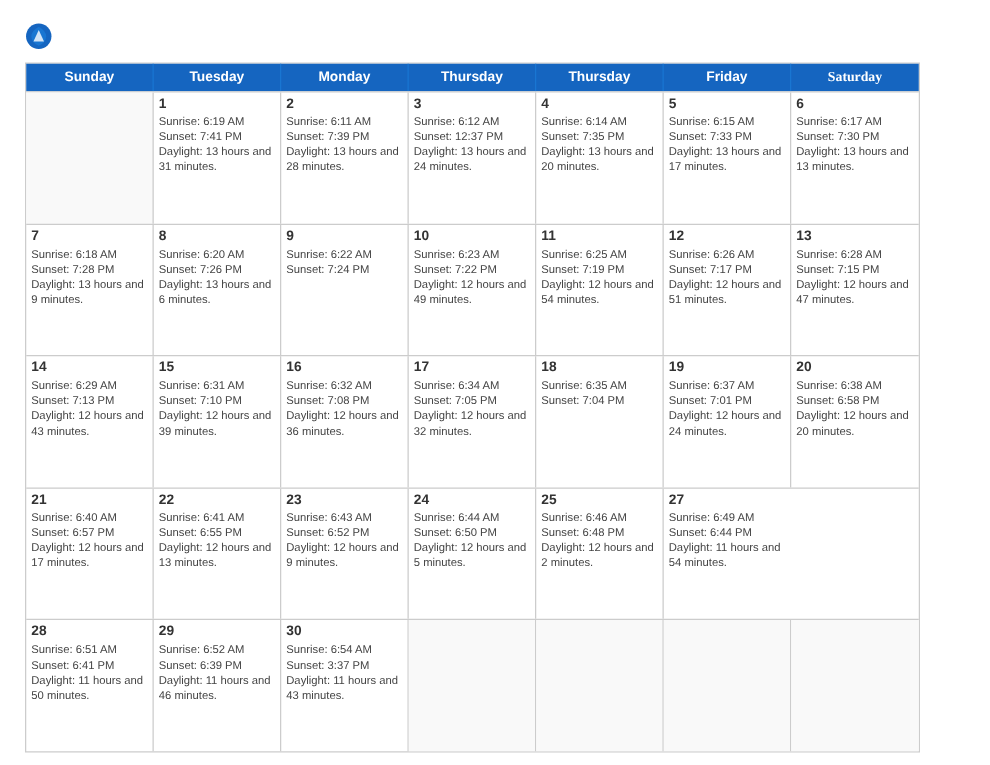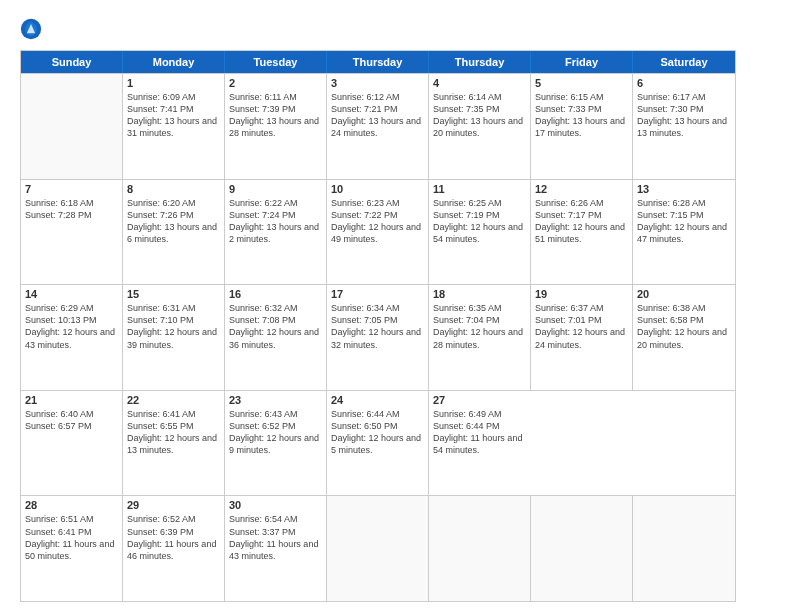--- a/index.html
+++ b/index.html
@@ -65,21 +65,21 @@
       background: #1565c0;
     }
     .cal-header-cell {
       color: #fff;
       font-size: 11px;
       font-weight: bold;
       text-align: center;
       padding: 5px 2px;
       border-right: 1px solid #1976d2;
     }
-    .cal-header-cell:last-child { border-right: none; }
+    .cal-header-cell:last-child { border-right: none; font-family: Liberation Serif, serif; }
     .cal-body {
       flex: 1;
       display: flex;
       flex-direction: column;
     }
     .cal-row {
       display: grid;
       grid-template-columns: repeat(7, 1fr);
       flex: 1;
       border-top: 1px solid #ccc;
@@ -125,46 +125,46 @@
     </div>
     <div class="title-block">
       <div class="month-title"></div>
       <div class="subtitle"></div>
     </div>
   </div>
 
   <div class="calendar">
     <div class="cal-header">
     <div class="cal-header-cell">Sunday</div>
+        <div class="cal-header-cell">Tuesday</div>
         <div class="cal-header-cell">Monday</div>
-        <div class="cal-header-cell">Tuesday</div>
         <div class="cal-header-cell">Thursday</div>
         <div class="cal-header-cell">Thursday</div>
         <div class="cal-header-cell">Friday</div>
         <div class="cal-header-cell">Saturday</div>
       </div>
     <div class="cal-body">
     <div class="cal-row">
           <div class="cal-cell empty"></div>
           <div class="cal-cell">
             <div class="day-num">1</div>
-            <div class="cell-line">Sunrise: 6:09 AM</div>
+            <div class="cell-line">Sunrise: 6:19 AM</div>
             <div class="cell-line">Sunset: 7:41 PM</div>
             <div class="cell-line">Daylight: 13 hours and 31 minutes.</div>
           </div>
           <div class="cal-cell">
             <div class="day-num">2</div>
             <div class="cell-line">Sunrise: 6:11 AM</div>
             <div class="cell-line">Sunset: 7:39 PM</div>
             <div class="cell-line">Daylight: 13 hours and 28 minutes.</div>
           </div>
           <div class="cal-cell">
             <div class="day-num">3</div>
             <div class="cell-line">Sunrise: 6:12 AM</div>
-            <div class="cell-line">Sunset: 7:21 PM</div>
+            <div class="cell-line">Sunset: 12:37 PM</div>
             <div class="cell-line">Daylight: 13 hours and 24 minutes.</div>
           </div>
           <div class="cal-cell">
             <div class="day-num">4</div>
             <div class="cell-line">Sunrise: 6:14 AM</div>
             <div class="cell-line">Sunset: 7:35 PM</div>
             <div class="cell-line">Daylight: 13 hours and 20 minutes.</div>
           </div>
           <div class="cal-cell">
             <div class="day-num">5</div>
@@ -177,32 +177,32 @@
             <div class="cell-line">Sunrise: 6:17 AM</div>
             <div class="cell-line">Sunset: 7:30 PM</div>
             <div class="cell-line">Daylight: 13 hours and 13 minutes.</div>
           </div>
         </div>
         <div class="cal-row">
           <div class="cal-cell">
             <div class="day-num">7</div>
             <div class="cell-line">Sunrise: 6:18 AM</div>
             <div class="cell-line">Sunset: 7:28 PM</div>
+            <div class="cell-line">Daylight: 13 hours and 9 minutes.</div>
           </div>
           <div class="cal-cell">
             <div class="day-num">8</div>
             <div class="cell-line">Sunrise: 6:20 AM</div>
             <div class="cell-line">Sunset: 7:26 PM</div>
             <div class="cell-line">Daylight: 13 hours and 6 minutes.</div>
           </div>
           <div class="cal-cell">
             <div class="day-num">9</div>
             <div class="cell-line">Sunrise: 6:22 AM</div>
             <div class="cell-line">Sunset: 7:24 PM</div>
-            <div class="cell-line">Daylight: 13 hours and 2 minutes.</div>
           </div>
           <div class="cal-cell">
             <div class="day-num">10</div>
             <div class="cell-line">Sunrise: 6:23 AM</div>
             <div class="cell-line">Sunset: 7:22 PM</div>
             <div class="cell-line">Daylight: 12 hours and 49 minutes.</div>
           </div>
           <div class="cal-cell">
             <div class="day-num">11</div>
             <div class="cell-line">Sunrise: 6:25 AM</div>
@@ -219,21 +219,21 @@
             <div class="day-num">13</div>
             <div class="cell-line">Sunrise: 6:28 AM</div>
             <div class="cell-line">Sunset: 7:15 PM</div>
             <div class="cell-line">Daylight: 12 hours and 47 minutes.</div>
           </div>
         </div>
         <div class="cal-row">
           <div class="cal-cell">
             <div class="day-num">14</div>
             <div class="cell-line">Sunrise: 6:29 AM</div>
-            <div class="cell-line">Sunset: 10:13 PM</div>
+            <div class="cell-line">Sunset: 7:13 PM</div>
             <div class="cell-line">Daylight: 12 hours and 43 minutes.</div>
           </div>
           <div class="cal-cell">
             <div class="day-num">15</div>
             <div class="cell-line">Sunrise: 6:31 AM</div>
             <div class="cell-line">Sunset: 7:10 PM</div>
             <div class="cell-line">Daylight: 12 hours and 39 minutes.</div>
           </div>
           <div class="cal-cell">
             <div class="day-num">16</div>
@@ -244,58 +244,64 @@
           <div class="cal-cell">
             <div class="day-num">17</div>
             <div class="cell-line">Sunrise: 6:34 AM</div>
             <div class="cell-line">Sunset: 7:05 PM</div>
             <div class="cell-line">Daylight: 12 hours and 32 minutes.</div>
           </div>
           <div class="cal-cell">
             <div class="day-num">18</div>
             <div class="cell-line">Sunrise: 6:35 AM</div>
             <div class="cell-line">Sunset: 7:04 PM</div>
-            <div class="cell-line">Daylight: 12 hours and 28 minutes.</div>
           </div>
           <div class="cal-cell">
             <div class="day-num">19</div>
             <div class="cell-line">Sunrise: 6:37 AM</div>
             <div class="cell-line">Sunset: 7:01 PM</div>
             <div class="cell-line">Daylight: 12 hours and 24 minutes.</div>
           </div>
           <div class="cal-cell">
             <div class="day-num">20</div>
             <div class="cell-line">Sunrise: 6:38 AM</div>
             <div class="cell-line">Sunset: 6:58 PM</div>
             <div class="cell-line">Daylight: 12 hours and 20 minutes.</div>
           </div>
         </div>
         <div class="cal-row">
           <div class="cal-cell">
             <div class="day-num">21</div>
             <div class="cell-line">Sunrise: 6:40 AM</div>
             <div class="cell-line">Sunset: 6:57 PM</div>
+            <div class="cell-line">Daylight: 12 hours and 17 minutes.</div>
           </div>
           <div class="cal-cell">
             <div class="day-num">22</div>
             <div class="cell-line">Sunrise: 6:41 AM</div>
             <div class="cell-line">Sunset: 6:55 PM</div>
             <div class="cell-line">Daylight: 12 hours and 13 minutes.</div>
           </div>
           <div class="cal-cell">
             <div class="day-num">23</div>
             <div class="cell-line">Sunrise: 6:43 AM</div>
             <div class="cell-line">Sunset: 6:52 PM</div>
             <div class="cell-line">Daylight: 12 hours and 9 minutes.</div>
           </div>
           <div class="cal-cell">
             <div class="day-num">24</div>
             <div class="cell-line">Sunrise: 6:44 AM</div>
             <div class="cell-line">Sunset: 6:50 PM</div>
             <div class="cell-line">Daylight: 12 hours and 5 minutes.</div>
+          </div>
+          <div class="cal-cell">
+            <div class="day-num">25</div>
+            <div class="cell-line">Sunrise: 6:46 AM</div>
+            <div class="cell-line">Sunset: 6:48 PM</div>
+            <div class="cell-line">Daylight: 12 hours and 2 minutes.</div>
           </div>
           <div class="cal-cell">
             <div class="day-num">27</div>
             <div class="cell-line">Sunrise: 6:49 AM</div>
             <div class="cell-line">Sunset: 6:44 PM</div>
             <div class="cell-line">Daylight: 11 hours and 54 minutes.</div>
           </div>
         </div>
         <div class="cal-row">
           <div class="cal-cell">

